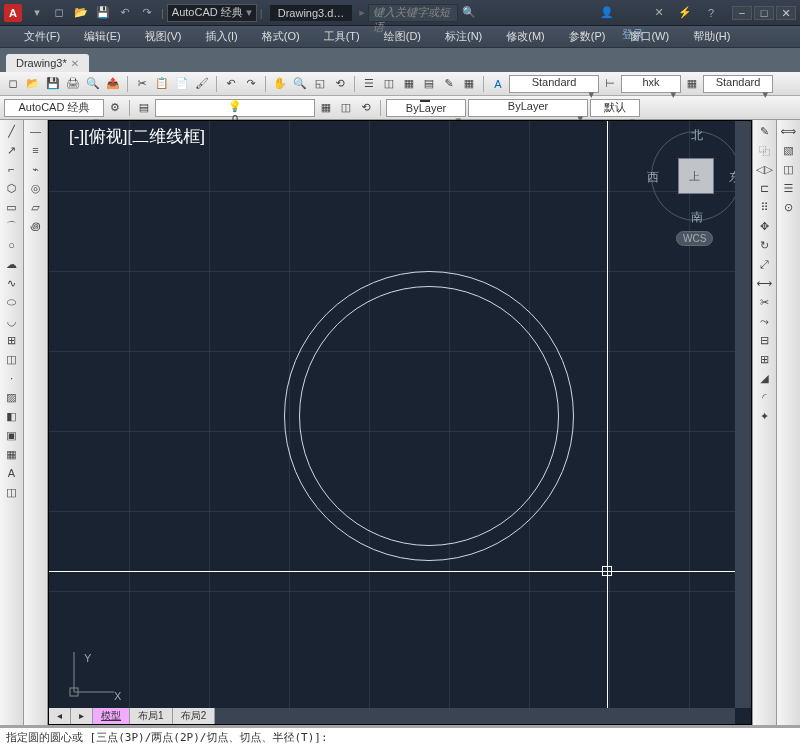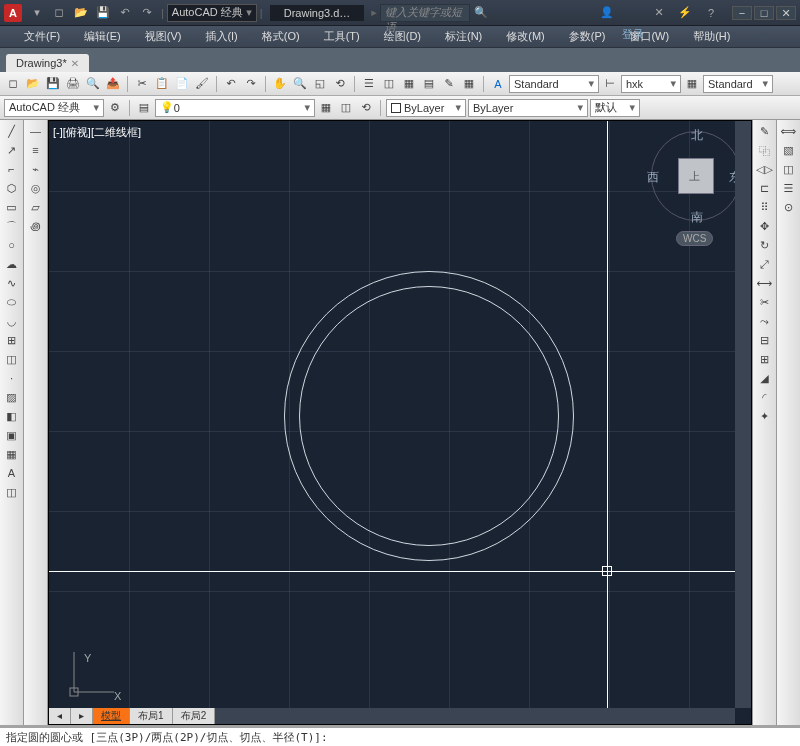--- a/index.html
+++ b/index.html
@@ -3,42 +3,42 @@
 <meta charset="utf-8">
 <style>
 *{margin:0;padding:0;box-sizing:border-box;font-family:"Microsoft YaHei",Arial,sans-serif;font-size:11px;}
 body{background:#4a5561;width:800px;height:746px;overflow:hidden;color:#ccc;}
 .titlebar{height:26px;background:linear-gradient(#374150,#2d3642);display:flex;align-items:center;padding:0 4px;border-bottom:1px solid #1a1f27;}
 .logo{width:18px;height:18px;background:#c62828;color:#fff;text-align:center;line-height:18px;font-weight:bold;border-radius:2px;margin-right:4px;}
 .t-icon{width:18px;height:18px;margin:0 2px;display:inline-flex;align-items:center;justify-content:center;cursor:pointer;color:#aaa;}
 .t-sep{color:#666;margin:0 3px;}
 .ws-dd{background:#1a1f27;border:1px solid #555;height:18px;padding:0 4px;color:#ccc;display:flex;align-items:center;min-width:90px;}
 .ws-dd .arr{margin-left:auto;color:#888;}
-.doc-name{background:#1a1f27;padding:2px 14px;margin:0 4px;}
+.doc-name{background:#1a1f27;padding:2px 8px;margin:0 4px;}
 .search-box{background:#3a4552;border:1px solid #2a323d;height:18px;width:90px;padding:0 4px;color:#888;font-style:italic;}
 .titlebar-right{margin-left:auto;display:flex;align-items:center;gap:4px;}
 .login-txt{color:#89b4d4;cursor:pointer;margin-top:44px;}
 .win-btns{display:flex;gap:2px;margin-left:6px;}
 .win-btn{width:20px;height:14px;background:#3a4552;border:1px solid #555;text-align:center;line-height:12px;cursor:pointer;}
 .menubar{height:22px;background:linear-gradient(#475262,#3a4452);display:flex;align-items:center;padding:0 6px;border-bottom:1px solid #2a323d;}
 .menu-item{padding:20px 6px;cursor:pointer;color:#ddd;margin-left:12px;}
 .doctab-row{height:24px;background:#5a6572;display:flex;align-items:end;padding-left:6px;}
 .doctab{background:#e8e8e8;color:#333;padding:3px 10px;border-radius:3px 3px 0 0;display:flex;align-items:center;gap:4px;cursor:pointer;}
 .doctab .x{color:#888;font-size:10px;}
 .toolbar{height:24px;background:linear-gradient(#f5f5f5,#dcdcdc);border-bottom:1px solid #aaa;display:flex;align-items:center;padding:0 4px;gap:2px;}
 .tb-btn{width:18px;height:18px;display:flex;align-items:center;justify-content:center;cursor:pointer;color:#444;border:1px solid transparent;}
 .tb-sep{width:1px;height:16px;background:#aaa;margin:0 3px;}
-.tb-dd{height:18px;border:1px solid #999;background:#fff;padding:0 4px;display:flex;align-items:center;min-width:60px;color:#333;}
+.tb-dd{height:18px;border:1px solid #999;background:#fff;padding:0 4px;display:flex;align-items:center;min-width:60px;color:#333;flex-direction:column;}
 .tb-dd .arr{margin-left:auto;color:#666;}
 .toolbar2{height:24px;background:linear-gradient(#f5f5f5,#dcdcdc);border-bottom:1px solid #999;display:flex;align-items:center;padding:0 4px;gap:2px;}
 .workspace{display:flex;height:605px;}
 .side-tb{width:24px;background:linear-gradient(90deg,#f5f5f5,#dcdcdc);border-right:1px solid #999;display:flex;flex-direction:column;align-items:center;padding:2px 0;gap:1px;}
 .side-btn{width:18px;height:18px;display:flex;align-items:center;justify-content:center;cursor:pointer;color:#444;}
 .canvas-area{flex:1;background:#1a2332;position:relative;overflow:hidden;border:1px solid #000;}
-.viewport-label{position:absolute;top:4px;left:4px;color:#fff;font-size:11px;}
+.viewport-label{position:absolute;top:4px;left:20px;color:#fff;font-size:17px;}
 .grid-lines{position:absolute;inset:0;}
 .grid-v{position:absolute;top:0;bottom:0;width:1px;background:rgba(80,95,115,0.3);}
 .grid-h{position:absolute;left:0;right:0;height:1px;background:rgba(80,95,115,0.3);}
 .circle-outer{position:absolute;width:290px;height:290px;border:1px solid #d0d8e0;border-radius:50%;left:235px;top:150px;}
 .circle-inner{position:absolute;width:260px;height:260px;border:1px solid #d0d8e0;border-radius:50%;left:250px;top:165px;}
 .crosshair-h{position:absolute;left:0;right:0;height:1px;background:#fff;top:450px;}
 .crosshair-v{position:absolute;top:0;bottom:0;width:1px;background:#fff;left:558px;}
 .pick-box{position:absolute;width:10px;height:10px;border:1px solid #fff;left:553px;top:445px;}
 .annotation{position:absolute;left:270px;top:480px;color:#e84a3a;font-size:18px;font-weight:500;}
 .ucs{position:absolute;left:10px;bottom:20px;color:#9aa;}
@@ -52,21 +52,21 @@
 .vc-n{left:40px;top:-4px;}
 .vc-s{left:40px;top:78px;}
 .vc-e{left:78px;top:38px;}
 .vc-w{left:-4px;top:38px;}
 .wcs-badge{position:absolute;top:100px;left:25px;background:#4a5561;border:1px solid #667;padding:1px 6px;border-radius:8px;color:#aaa;font-size:10px;}
 .right-tb{width:24px;background:linear-gradient(90deg,#f5f5f5,#dcdcdc);border-left:1px solid #999;display:flex;flex-direction:column;align-items:center;padding:2px 0;gap:1px;}
 .scrollbar-v{position:absolute;right:0;top:0;bottom:16px;width:16px;background:#3a4452;}
 .scrollbar-h{position:absolute;left:0;right:16px;bottom:0;height:16px;background:#3a4452;display:flex;align-items:center;}
 .layout-tabs{display:flex;background:#e0e0e0;height:16px;}
 .ltab{padding:0 8px;border-right:1px solid #999;cursor:pointer;color:#333;font-size:10px;line-height:16px;}
-.ltab.active{background:#f97316;text-decoration:underline;}
+.ltab.active{background:#f0abfc;text-decoration:underline;}
 .cmd-area{background:#f5f5f5;border-top:3px solid #a3a3a3;}
 .cmd-line{padding:2px 6px;color:#333;background:#fff;border-bottom:1px solid #ddd;font-family:monospace;font-size:11px;}
 </style>
 </head>
 <body>
 
 <div class="titlebar">
   <div class="logo">A</div>
   <span class="t-icon">▾</span>
   <span class="t-icon">◻</span>

